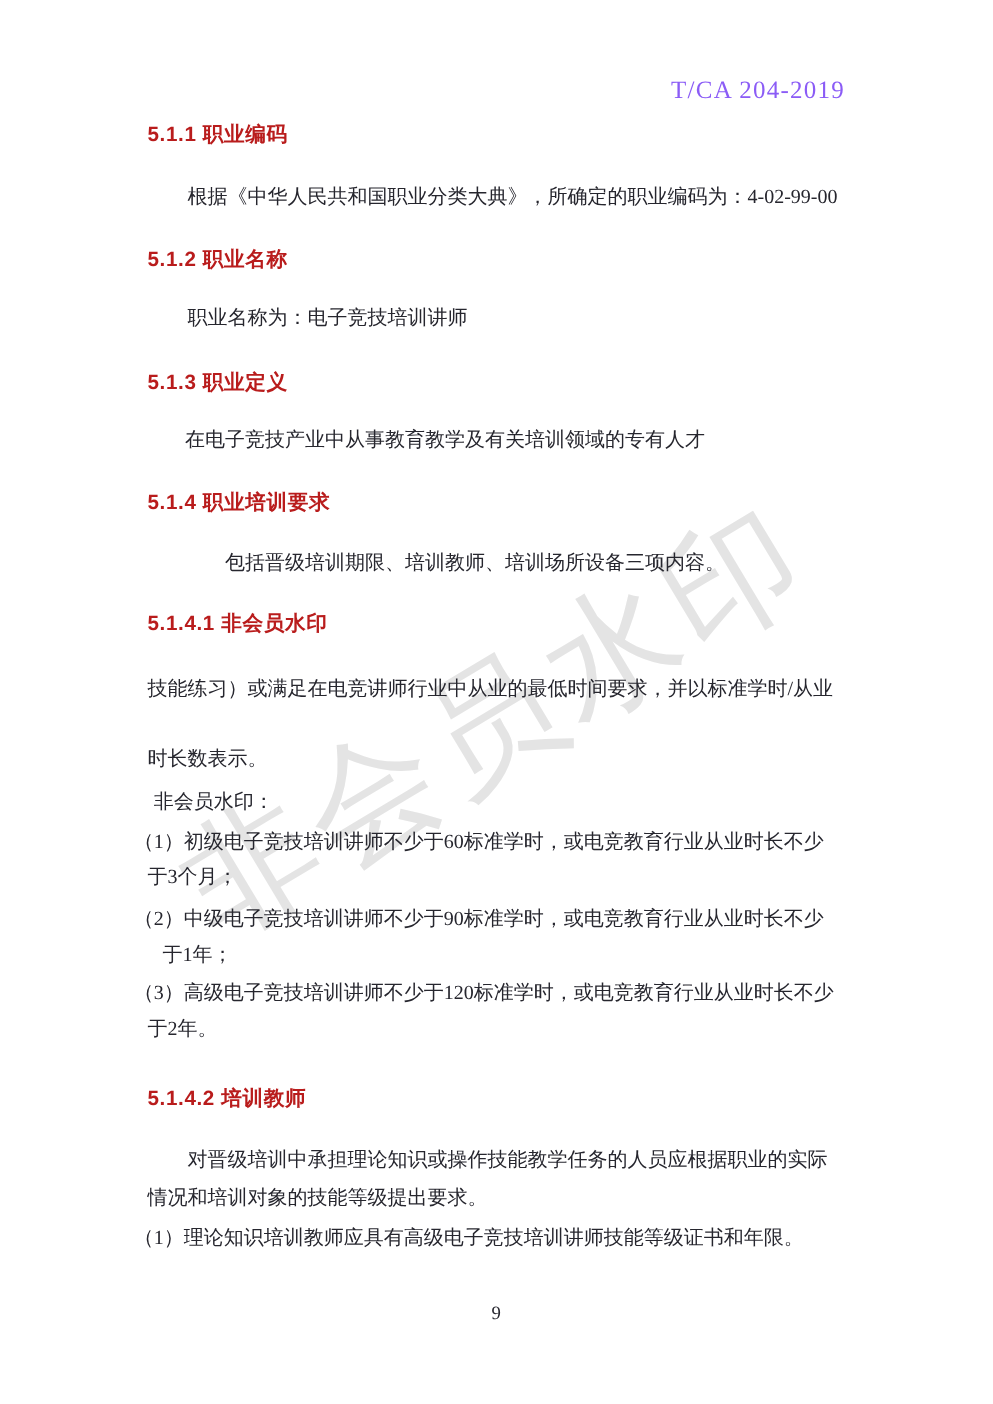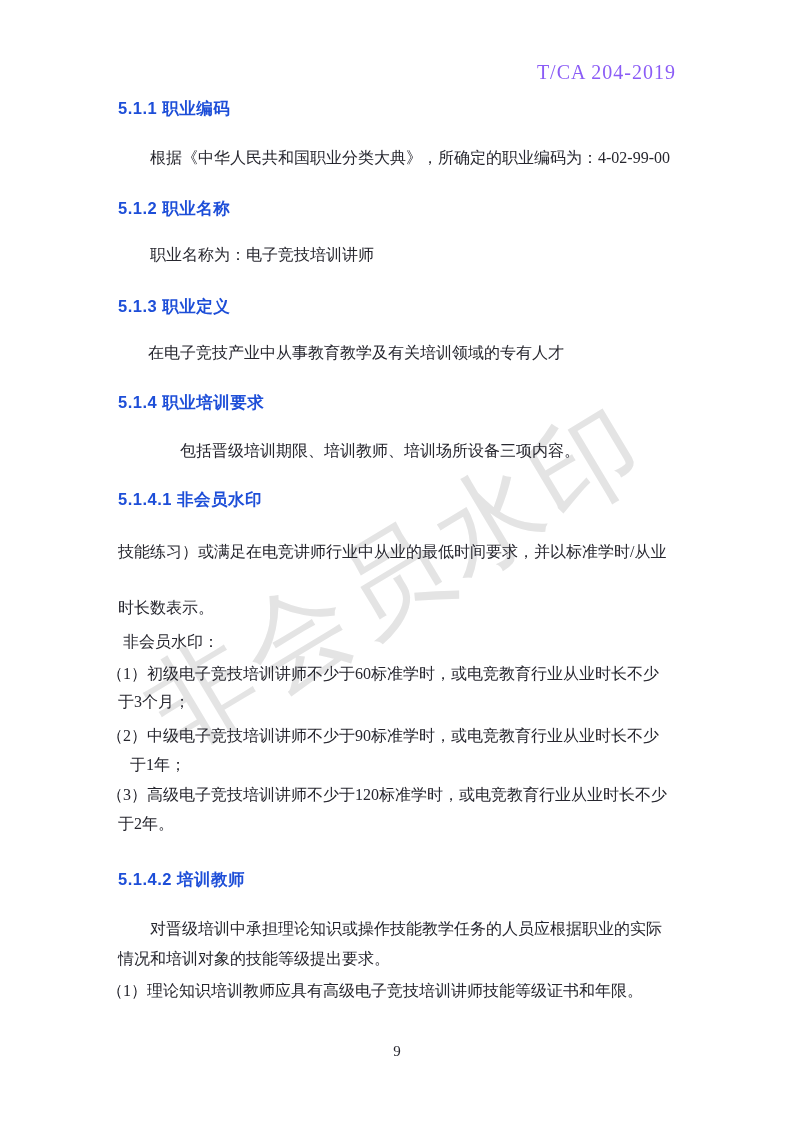--- a/index.html
+++ b/index.html
@@ -20,21 +20,21 @@
   }
   .hd {
     position:absolute;
     font-size:16.5px;
     line-height:24px;
     font-weight:bold;
     letter-spacing:0.5px;
     white-space:nowrap;
     z-index:2;
     font-family:"Liberation Sans","DejaVu Sans",sans-serif;
-    color:#1d4ed8;
+    color:#b91c1c;
   }
   .doc-header {
     position:absolute;
     top:60px; right:118px;
     font-size:20px;
     line-height:24px;
     letter-spacing:1px;
     white-space:nowrap;
     z-index:2;
     color:#8b5cf6;

